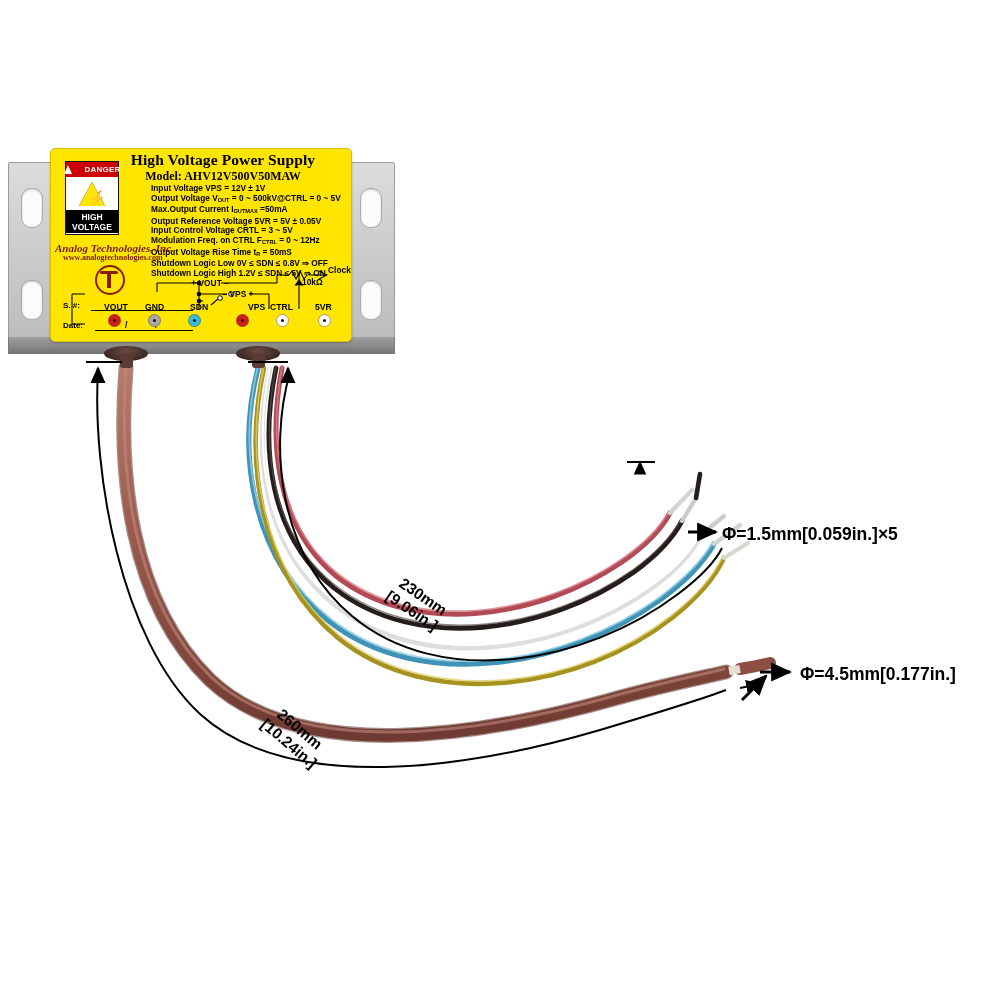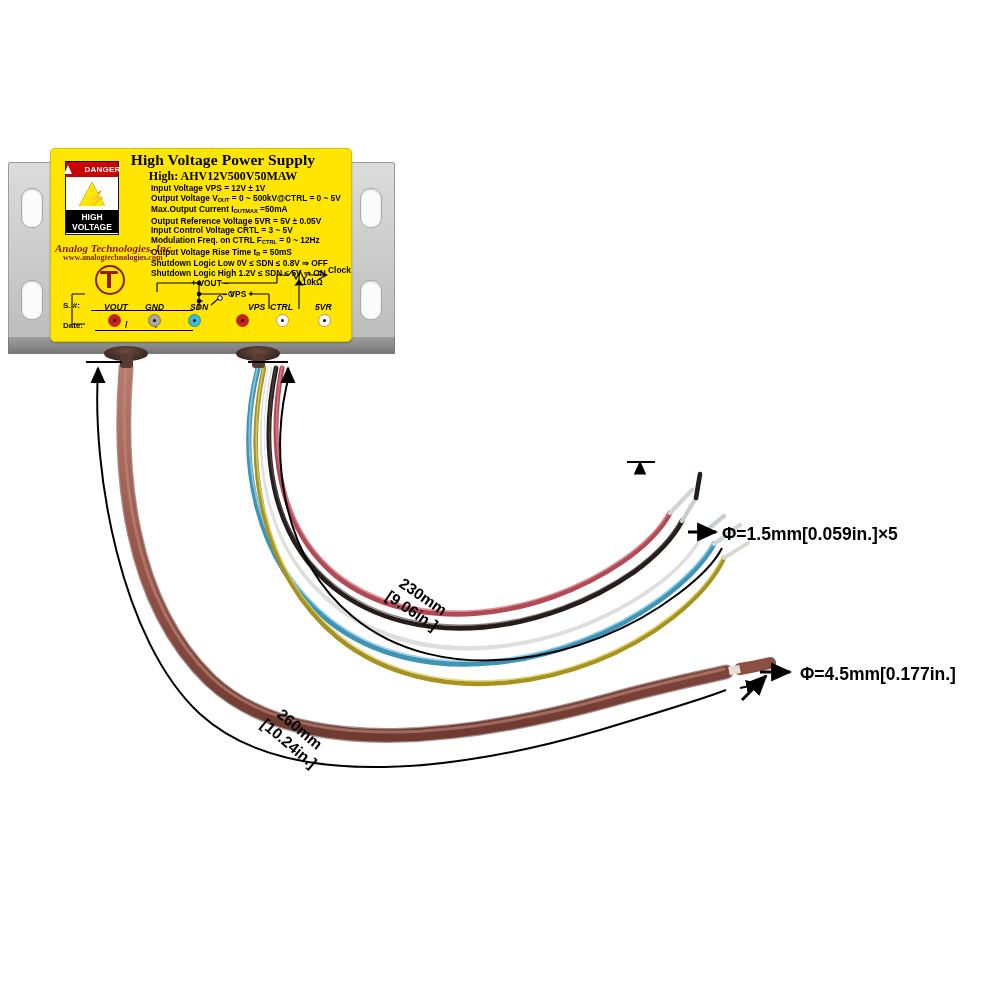--- a/index.html
+++ b/index.html
@@ -72,21 +72,21 @@
   .fline.a{left:40px;top:161px;width:102px;}
   .fline.b{left:44px;top:181px;width:98px;}
   .slash{position:absolute;font-size:9px;font-weight:700;}
   .slash.s1{left:74px;top:171px;} .slash.s2{left:104px;top:171px;}
 
   
   .term{position:absolute;width:13px;height:13px;border-radius:50%;
       border:1.4px solid rgba(120,90,0,.55);box-sizing:border-box;}
   .term i{position:absolute;left:50%;top:50%;width:3px;height:3px;margin:-1.5px 0 0 -1.5px;
       border-radius:50%;background:#111;}
-  .tlab{position:absolute;font-size:8.6px;font-weight:700;white-space:nowrap;font-style:italic;}
+  .tlab{position:absolute;font-size:8.6px;font-weight:700;white-space:nowrap;}
 
   
   .grommet{position:absolute;width:44px;height:15px;border-radius:50%;
       background:radial-gradient(ellipse at 50% 35%,#6b4a3f 0%,#46302a 55%,#2e1f1b 100%);
       z-index:4;}
   .gneck{position:absolute;width:13px;height:14px;background:#5a3b33;border-radius:3px;z-index:4;}
 
   .dimtext{font-family:"Liberation Sans",sans-serif;font-size:17.5px;font-weight:700;fill:#000;}
   .dimtext.sm{font-size:15.5px;}
   .schem{font-family:"Liberation Sans",sans-serif;font-size:8.4px;font-weight:700;fill:#000;}
@@ -142,21 +142,21 @@
   <div id="device">
     <div class="chassis"></div>
     <div class="chassis-bottom"></div>
     <div class="slot l1"></div>
     <div class="slot l2"></div>
     <div class="slot r1"></div>
     <div class="slot r2"></div>
 
     <div class="label">
       <div class="title">High Voltage Power Supply</div>
-      <div class="model">High: AHV12V500V50MAW</div>
+      <div class="model">Model: AHV12V500V50MAW</div>
 
       <div class="danger">
         <div class="danger-top">
           <span class="tri-white"></span>
           <span class="txt">DANGER</span>
         </div>
         <div class="danger-mid">
           <span class="tri-yellow">
             <span class="bolt">⚡</span>
           </span>

